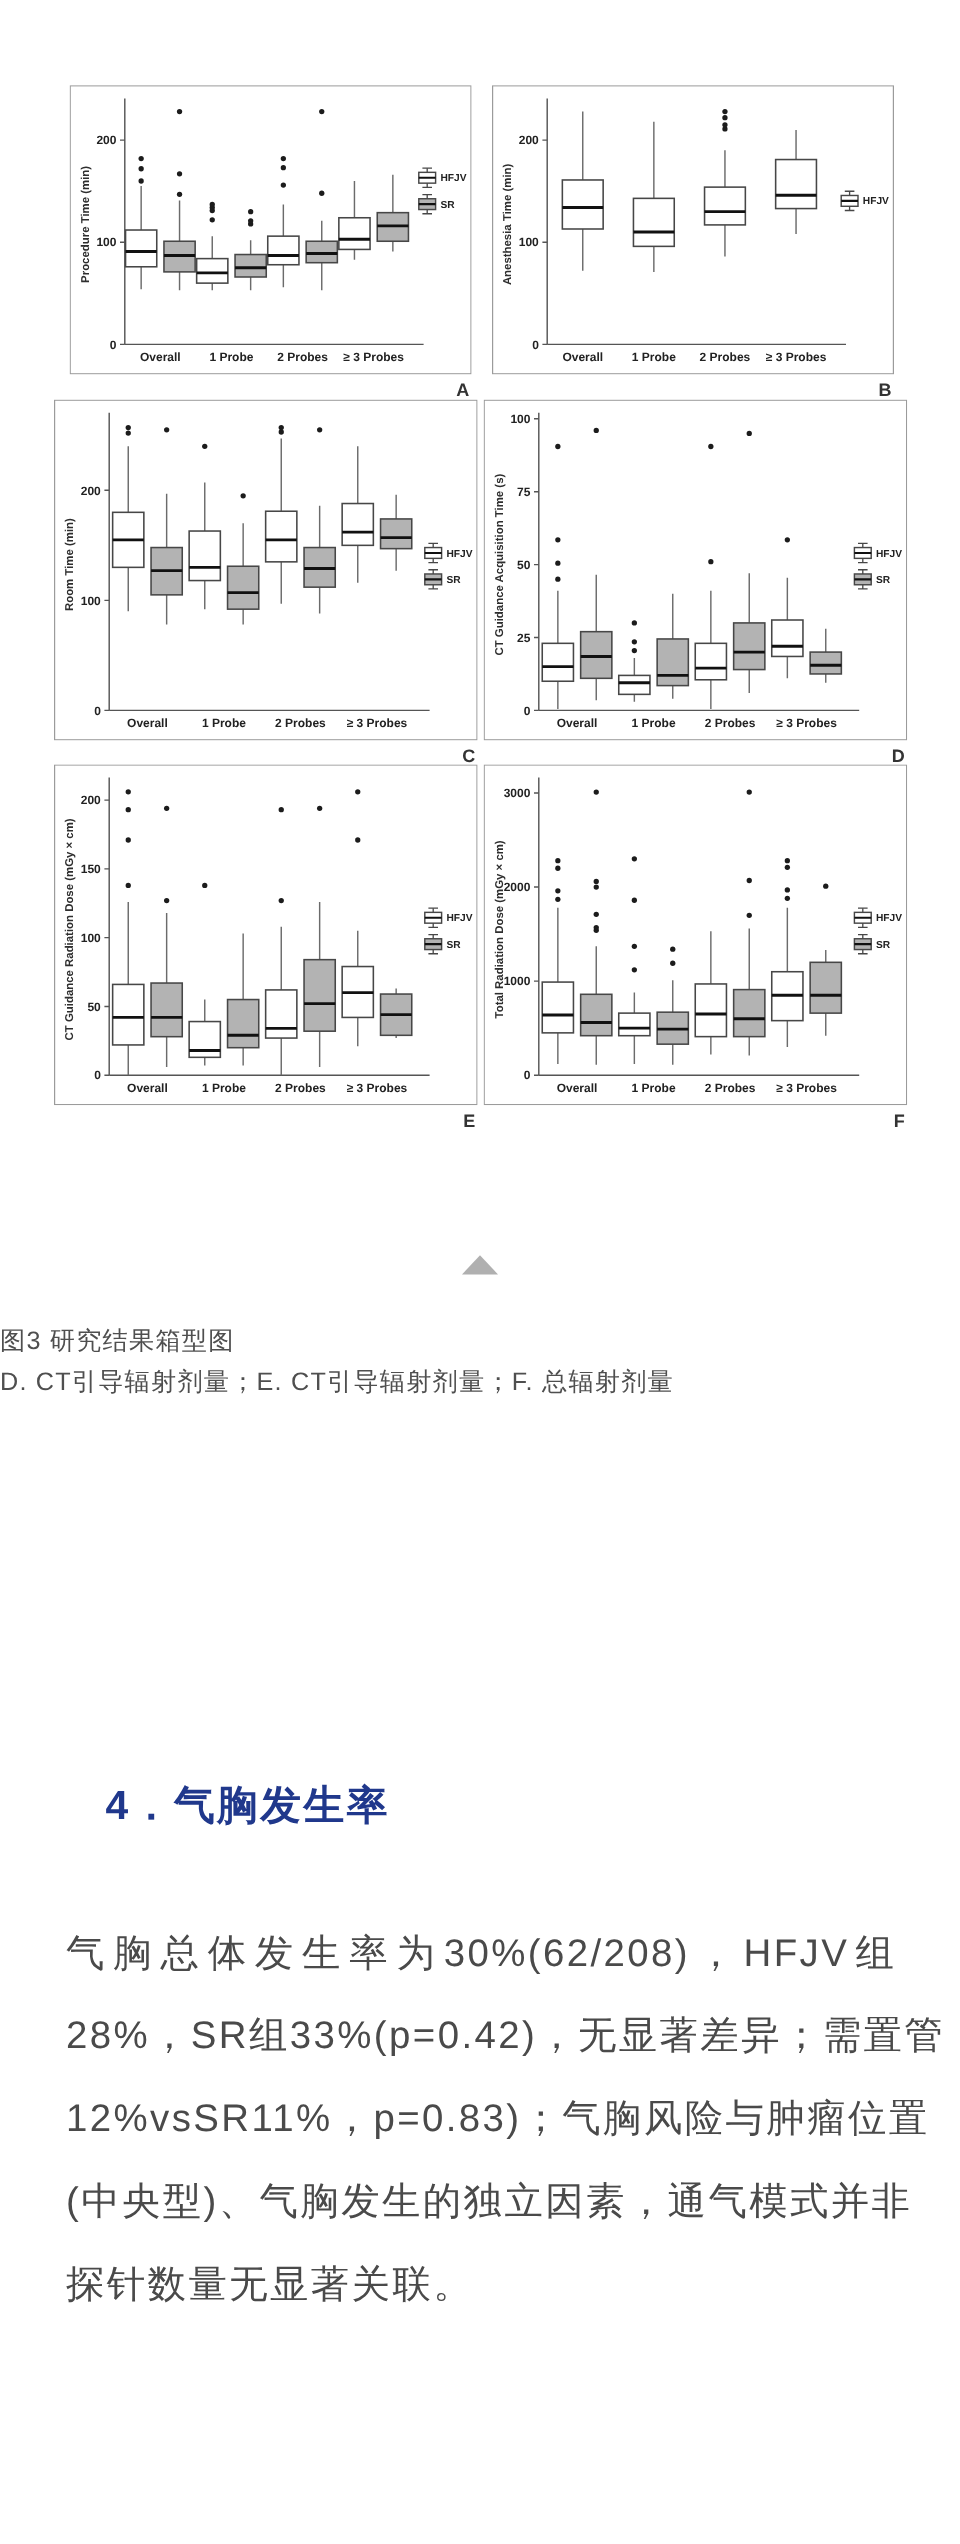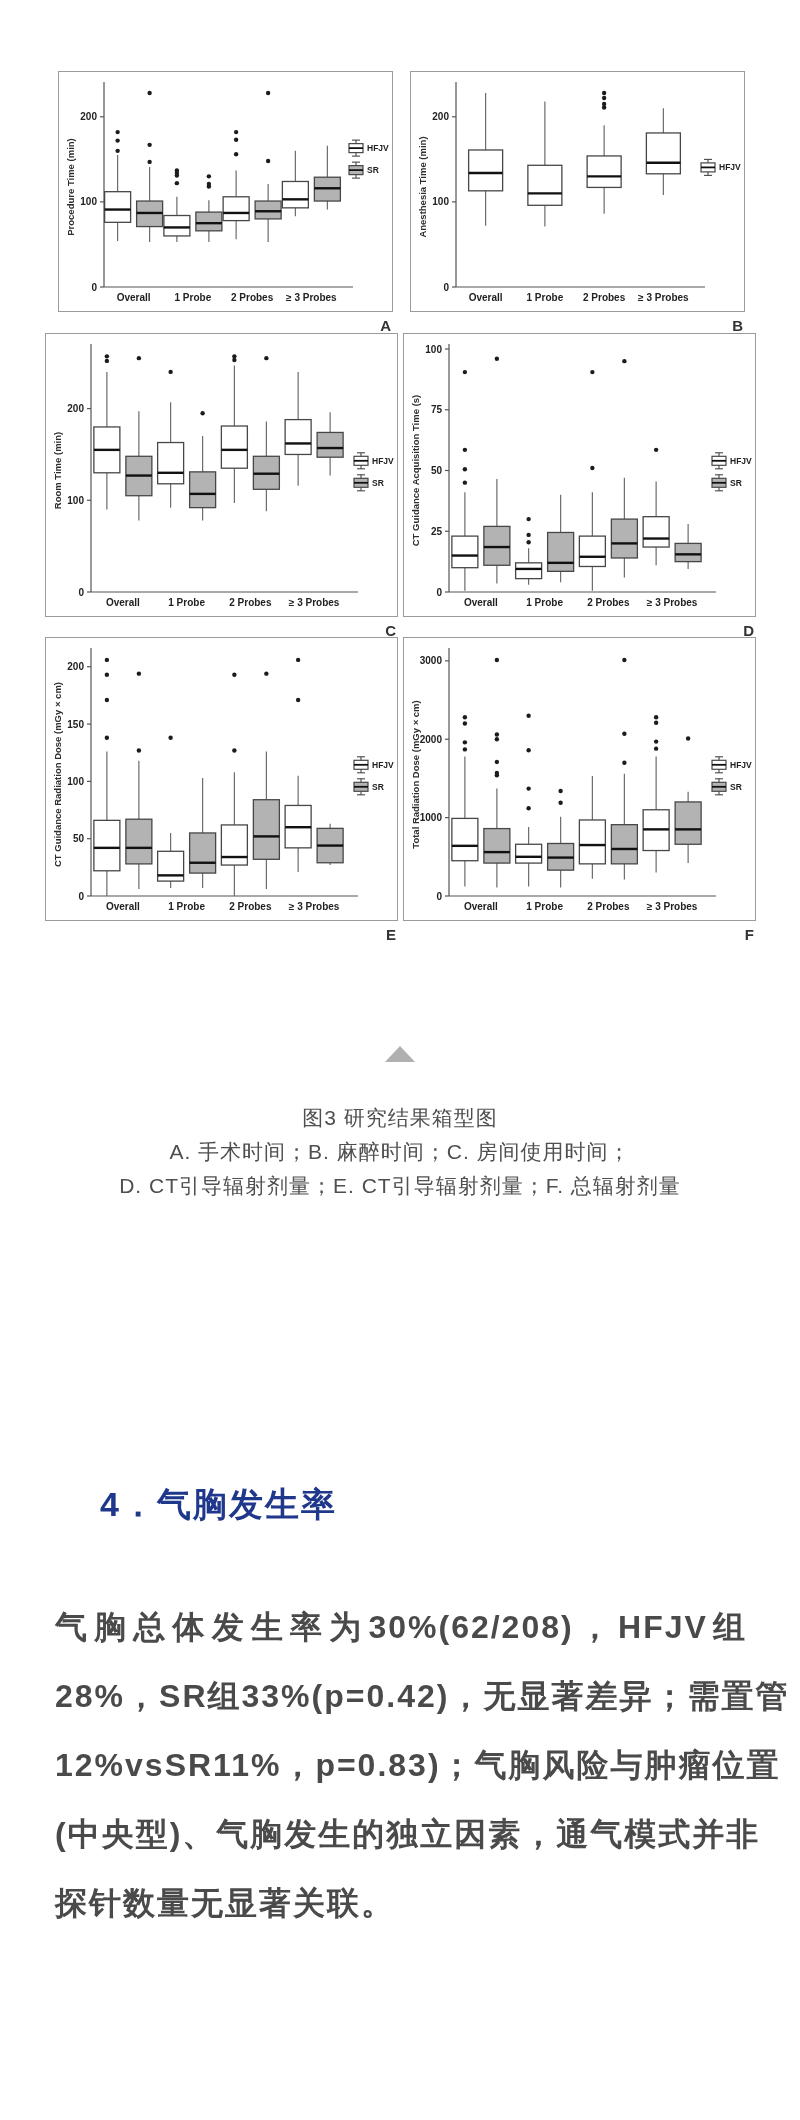--- a/index.html
+++ b/index.html
@@ -10,27 +10,27 @@
   .chart{position:absolute;left:0;top:0;}
   .plabel{position:absolute;right:2px;bottom:-22px;font-weight:bold;font-size:15px;color:#333;}
   svg text{user-select:none;}
   .yt{font:bold 9.5px "Liberation Sans","DejaVu Sans",sans-serif;fill:#2e2e2e;}
   .xc{font:bold 10px "Liberation Sans","DejaVu Sans",sans-serif;fill:#222;}
   .tk{font:bold 10px "Liberation Sans","DejaVu Sans",sans-serif;fill:#222;}
   .lg{font:bold 8.5px "Liberation Sans","DejaVu Sans",sans-serif;fill:#222;}
   .tri{position:absolute;left:385px;top:1046px;width:0;height:0;
        border-left:15px solid transparent;border-right:15px solid transparent;
        border-bottom:16px solid #b0b0b0;}
-  .caption{position:absolute;left:0;top:1101px;width:800px;text-align:center;
+  .caption{position:absolute;left:0;top:1101px;width:800px;
        font-size:21px;line-height:34px;color:#4f4f4f;letter-spacing:1px;}
   .heading{position:absolute;left:88px;top:1482px;font-size:34px;font-weight:bold;
-       color:#20388c;letter-spacing:2px;margin-left:12px;}
+       color:#20388c;letter-spacing:2px;}
   .para{position:absolute;left:55px;top:1593px;width:692px;color:#4a4a4a;
        font-size:32px;line-height:69px;letter-spacing:2px;}
-  .pline{text-align:justify;text-align-last:justify;white-space:nowrap;font-weight:bold;}
+  .pline{text-align:justify;text-align-last:justify;white-space:nowrap;}
   .pline.last{text-align-last:left;}
 </style>
 </head>
 <body>
 
 <div class="page">
 
   <div class="fig">
     <div class="panel" style="left:58px;top:71px;width:335px;height:241px">
       <div class="chart"><svg width="335" height="241" viewBox="0 0 335 241" xmlns="http://www.w3.org/2000/svg">
@@ -585,21 +585,20 @@
             </g>
           </svg></div>
       <div class="plabel">F</div>
     </div>
   </div>
 
   <div class="tri"></div>
 
   <div class="caption">
     <div>图3 研究结果箱型图</div>
-    <div>A. 手术时间；B. 麻醉时间；C. 房间使用时间；</div>
     <div>D. CT引导辐射剂量；E. CT引导辐射剂量；F. 总辐射剂量</div>
   </div>
 
   <div class="heading">4．气胸发生率</div>
 
   <div class="para">
     <div class="pline">气胸总体发生率为30%(62/208)，HFJV组</div>
     <div class="pline">28%，SR组33%(p=0.42)，无显著差异；需置管</div>
     <div class="pline">12%vsSR11%，p=0.83)；气胸风险与肿瘤位置</div>
     <div class="pline">(中央型)、气胸发生的独立因素，通气模式并非</div>

